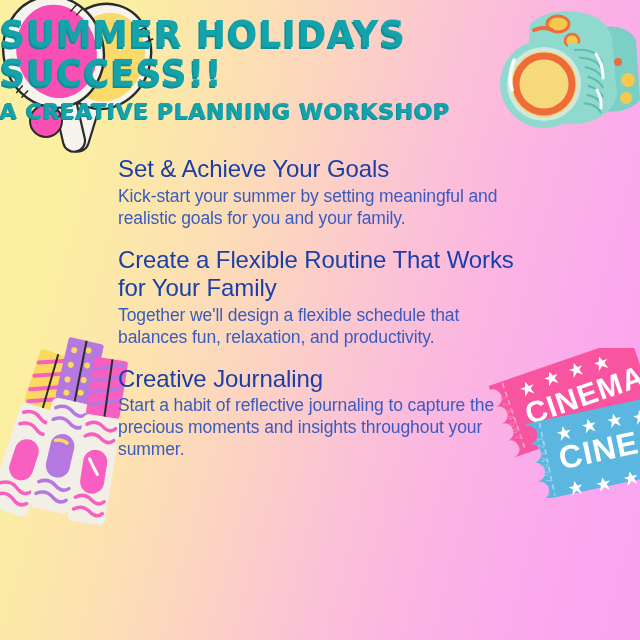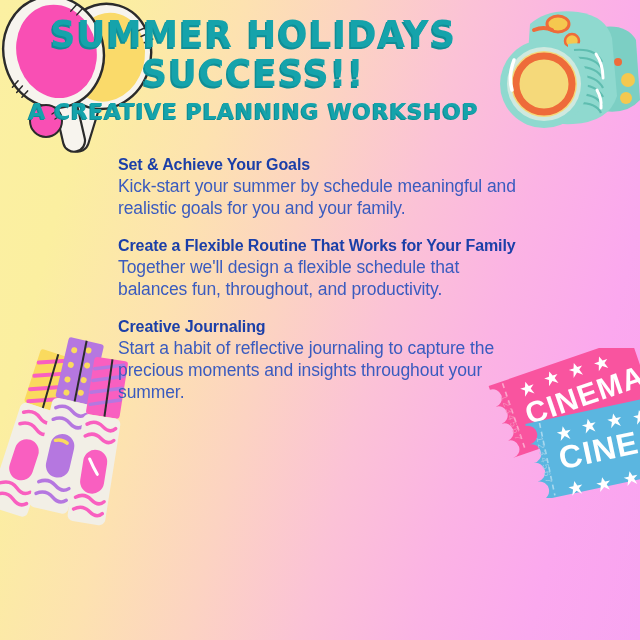--- a/index.html
+++ b/index.html
@@ -26,21 +26,21 @@
         #fba8ee 86%,
         #f9a3f0 100%);
   }
 
   
   .title-block {
     position: absolute;
     left: 0;
     top: 18px;
     width: 507px;
-    text-align: center;
+    text-align: left;
     z-index: 6;
   }
   .title-line {
     font-family: "DejaVu Sans", sans-serif;
     font-weight: bold;
     color: #15a3ab;
     letter-spacing: 1.5px;
     line-height: 1.02;
     text-shadow: -1.5px 1.5px 0 #0f8e96;
     transform: scaleY(1.04);
@@ -63,22 +63,22 @@
     position: absolute;
     left: 118px;
     top: 155px;
     width: 400px;
     z-index: 5;
   }
   .section { margin-bottom: 17px; }
   .section:last-child { margin-bottom: 17px; }
   .sec-head {
     color: #1b3fa8;
-    font-weight: bold;
-    font-size: 16px;
+    font-weight: normal;
+    font-size: 24px;
     line-height: 1.19;
     letter-spacing: -0.1px;
   }
   .sec-body {
     color: #3a5bbf;
     font-size: 17.5px;
     line-height: 1.26;
     letter-spacing: -0.1px;
     margin-top: 1px;
   }
@@ -227,25 +227,25 @@
         </g>
         <rect x="95" y="130" width="24" height="44" rx="12" fill="#f95fc0"></rect>
         <path d="M101 140 q5 8 10 14" stroke="#ffffff" stroke-width="3" fill="none" stroke-linecap="round"></path>
       </g>
     </svg>
   </div>
 
   <div class="sections">
     <div class="section">
       <div class="sec-head">Set &amp; Achieve Your Goals</div>
-      <div class="sec-body">Kick-start your summer by schedule meaningful and realistic goals for you and your family.</div>
+      <div class="sec-body">Kick-start your summer by setting meaningful and realistic goals for you and your family.</div>
     </div>
     <div class="section">
       <div class="sec-head">Create a Flexible Routine That Works for Your Family</div>
-      <div class="sec-body">Together we'll design a flexible schedule that balances fun, throughout, and productivity.</div>
+      <div class="sec-body">Together we'll design a flexible schedule that balances fun, relaxation, and productivity.</div>
     </div>
     <div class="section">
       <div class="sec-head">Creative Journaling</div>
       <div class="sec-body">Start a habit of reflective journaling to capture the precious moments and insights throughout your summer.</div>
     </div>
   </div>
 
   <div class="deco" id="tickets">
     <svg width="160" height="150" viewBox="0 0 160 150">
 

